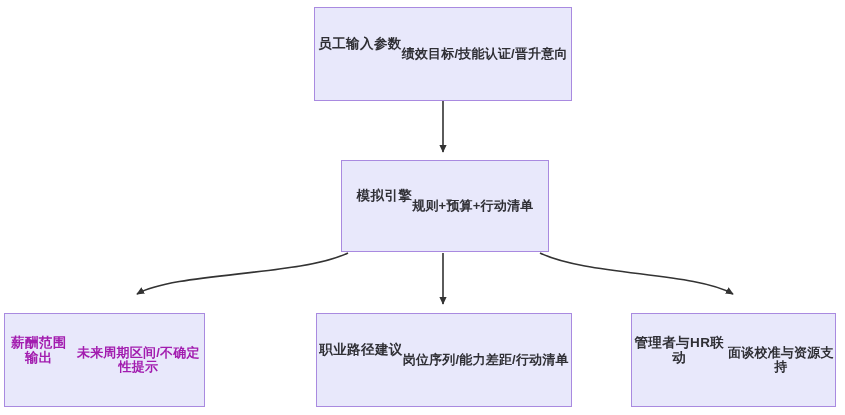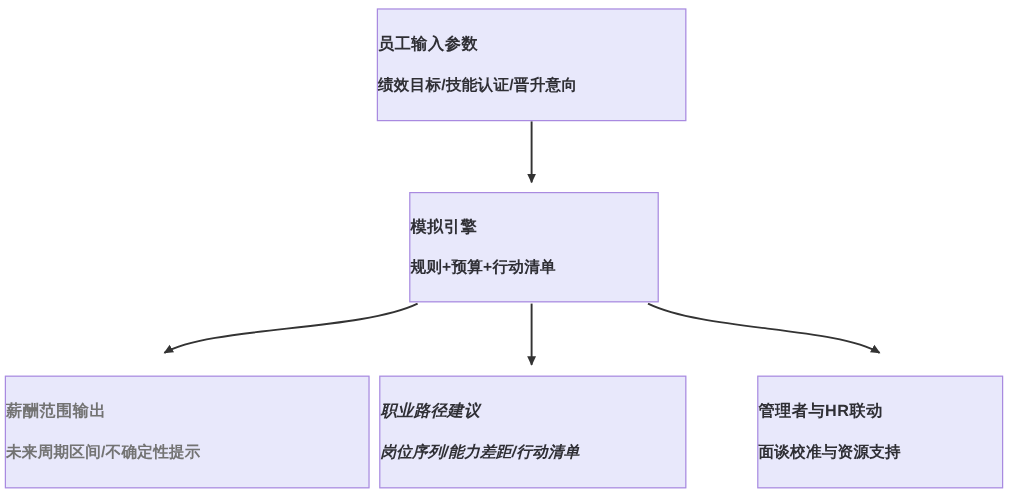--- a/index.html
+++ b/index.html
@@ -24,22 +24,22 @@
     width: 845px;
     height: 415px;
     pointer-events: none;
   }
   .node {
     position: absolute;
     box-sizing: border-box;
     background: #e8e8fb;
     border: 1.6px solid #a98ae0;
     display: flex;
-    flex-direction: column;
-    align-items: flex-start;
+    flex-direction: row;
+    align-items: center;
     justify-content: center;
     text-align: center;
     color: #2f2f35;
   }
   .node .title {
     font-size: 13.5px;
     font-weight: 700;
     line-height: 1.1;
     letter-spacing: 0.4px;
     margin-bottom: 19px;
@@ -75,26 +75,26 @@
   <div class="node" style="left: 314px; top: 7px; width: 258px; height: 94px; background: rgb(232, 232, 251); border-color: rgb(169, 138, 224); color: rgb(47, 47, 53);">
     <div class="title">员工输入参数</div>
     <div class="subtitle">绩效目标/技能认证/晋升意向</div>
   </div>
 
   <div class="node" style="left: 341px; top: 160px; width: 208px; height: 92px; background: rgb(232, 232, 251); border-color: rgb(169, 138, 224); color: rgb(47, 47, 53);">
     <div class="title">模拟引擎</div>
     <div class="subtitle">规则+预算+行动清单</div>
   </div>
 
-  <div class="node" style="left: 4px; top: 313px; width: 304px; height: 94px; background: rgb(232, 232, 251); border-color: rgb(169, 138, 224); color: #737373;">
+  <div class="node" style="left: 4px; top: 313px; width: 201px; height: 94px; background: rgb(232, 232, 251); border-color: rgb(169, 138, 224); color: #a21caf;">
     <div class="title">薪酬范围输出</div>
     <div class="subtitle">未来周期区间/不确定性提示</div>
   </div>
 
-  <div class="node" style="left: 316px; top: 313px; width: 256px; height: 94px; background: rgb(232, 232, 251); border-color: rgb(169, 138, 224); color: rgb(47, 47, 53); font-style: italic;">
+  <div class="node" style="left: 316px; top: 313px; width: 256px; height: 94px; background: rgb(232, 232, 251); border-color: rgb(169, 138, 224); color: rgb(47, 47, 53);">
     <div class="title">职业路径建议</div>
     <div class="subtitle">岗位序列/能力差距/行动清单</div>
   </div>
 
   <div class="node" style="left: 631px; top: 313px; width: 205px; height: 94px; background: rgb(232, 232, 251); border-color: rgb(169, 138, 224); color: rgb(47, 47, 53);">
     <div class="title">管理者与HR联动</div>
     <div class="subtitle">面谈校准与资源支持</div>
   </div>
 
 </div>

